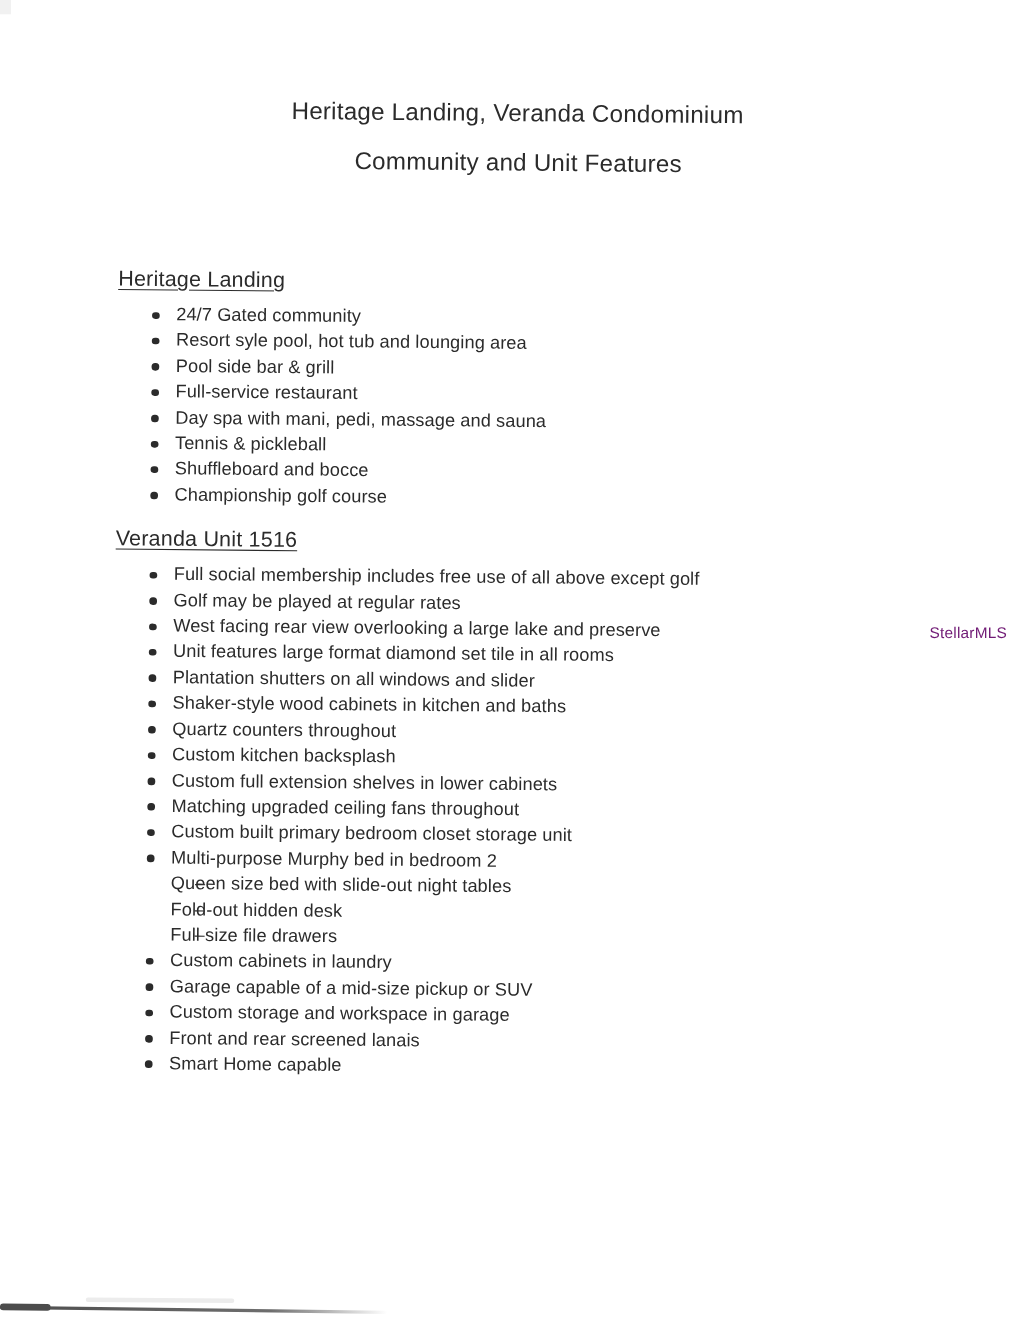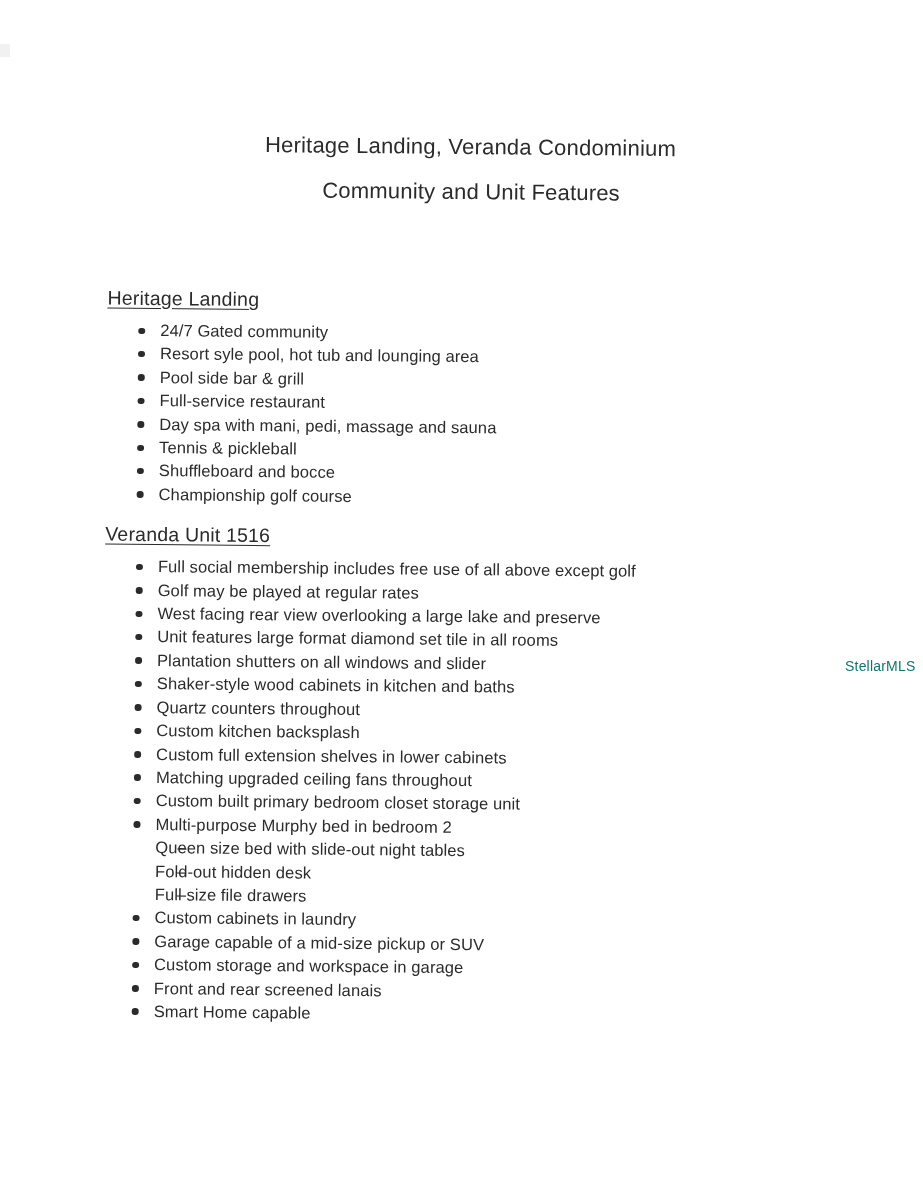--- a/index.html
+++ b/index.html
@@ -4,21 +4,21 @@
 <style>
   html, body { margin:0; padding:0; }
   body {
     width:923px; height:1200px;
     background:#ffffff;
     position:relative;
     overflow:hidden;
     font-family:"Liberation Sans", sans-serif;
     color:#2b2b2b;
   }
-  .page { position:absolute; inset:0; background:#ffffff;margin-top:44px; }
+  .page { position:absolute; inset:0; background:#ffffff; }
 
   
   .tilt {
     position:absolute; left:0; top:0; width:100%;
     transform:rotate(0.55deg);
     transform-origin:50% 0;
   }
 
   .title-block { padding-top:90px; text-align:center; }
   .title-line1 {
@@ -52,22 +52,22 @@
     width:6.5px; height:6.5px; border-radius:50%;
     background:#2b2b2b;
   }
   li.sub { padding-left:100px; }
   .dash {
     position:absolute; left:75px; top:0;
     font-size:16.5px;
   }
 
   .watermark {
-    position:absolute; left:845px; top:614px;
-    font-size:14px; color:#0f766e; letter-spacing:0.2px;
+    position:absolute; left:845px; top:567px;
+    font-size:14px; color:#701a75; letter-spacing:0.2px;
     white-space:nowrap;
   }
 
   
   .corner-artifact {
     position:absolute; left:0; top:0; width:10px; height:13px;
     background:#f1f1f1;
   }
   .scan-smudge {
     position:absolute; left:78px; top:1180px; width:135px; height:4px;

